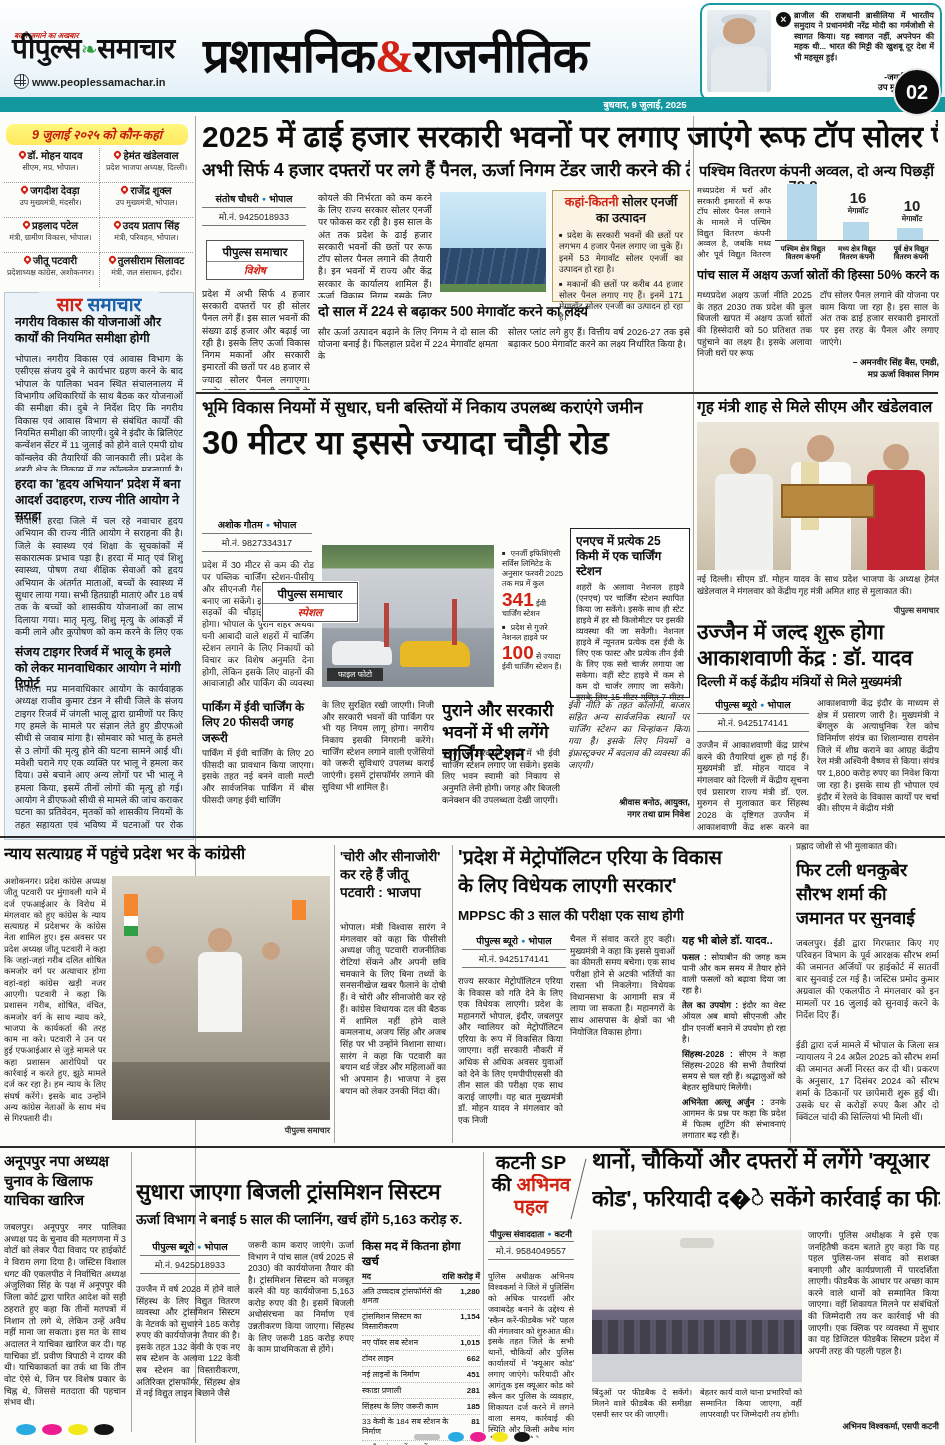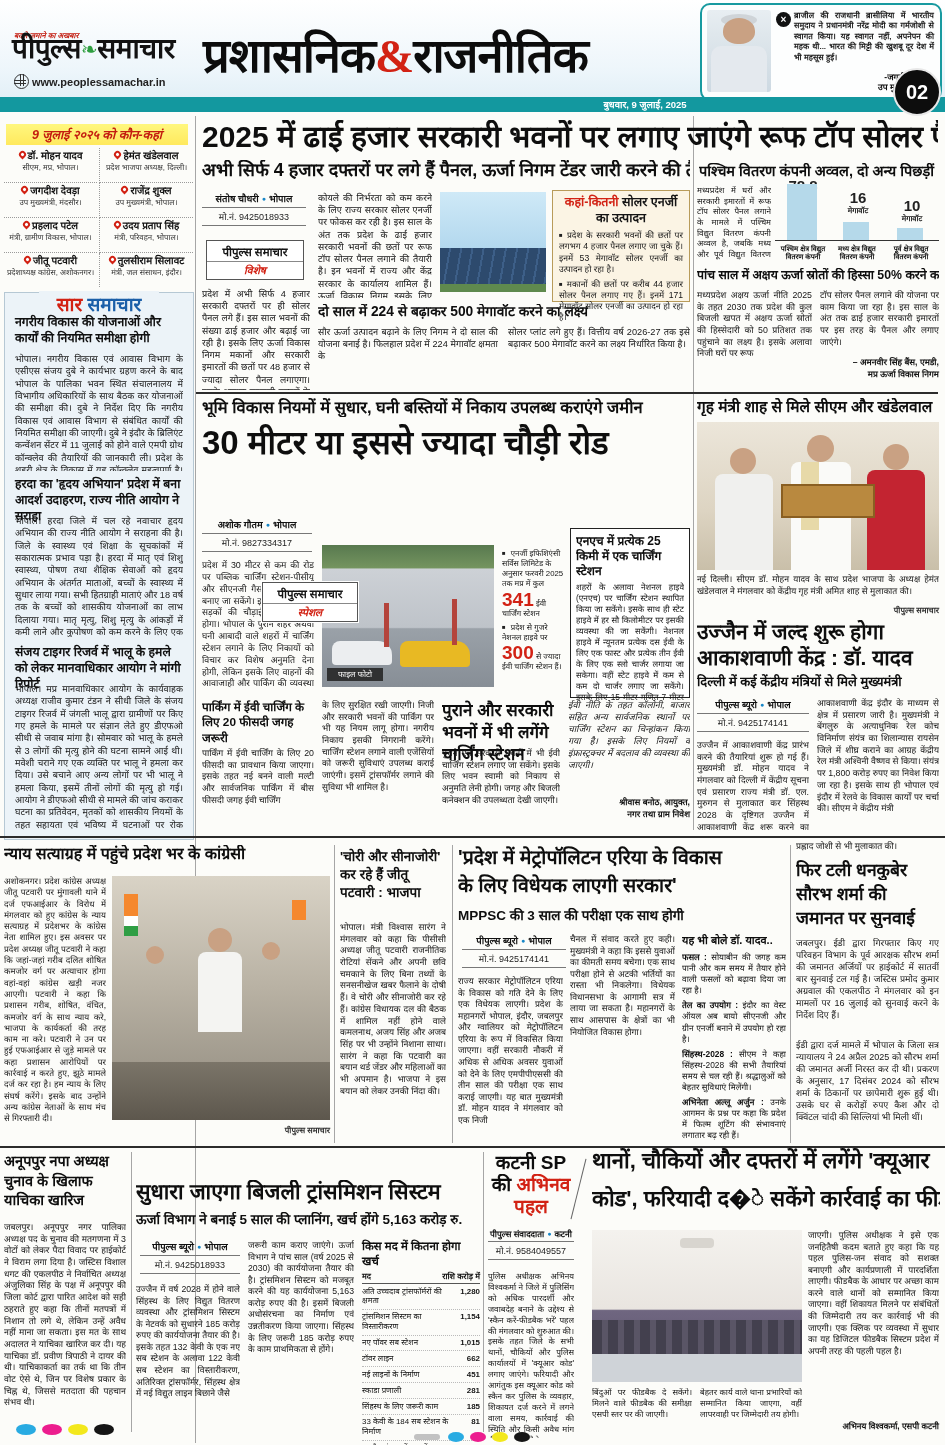--- a/index.html
+++ b/index.html
@@ -33,21 +33,21 @@
   .qb-shirt{position:absolute;left:4px;top:36px;width:56px;height:46px;border-radius:10px 10px 0 0;background:#e4e9ee}
   .xicon{position:absolute;left:74px;top:7px;width:15px;height:15px;border-radius:50%;background:#111;color:#fff;font-size:10px;line-height:15px;text-align:center;font-weight:700}
   .qb-text{position:absolute;left:92px;top:6px;width:140px;font-size:8px;line-height:1.3;font-weight:700;color:#1d1d1d;text-align:justify}
   .qb-attr{position:absolute;right:8px;bottom:6px;font-size:8.6px;font-weight:700;color:#111;text-align:right;line-height:1.25}
   #datebar{position:absolute;left:0;top:97px;width:945px;height:15px;background:#13989f}
   .date-txt{position:absolute;left:555px;top:1px;width:180px;text-align:center;color:#fff;font-size:9.5px;font-weight:700}
   #pgbadge{position:absolute;left:893px;top:68px;width:44px;height:44px;border-radius:50%;background:#0d0d0d;color:#fff;
            font-size:20px;font-weight:700;text-align:center;line-height:44px;z-index:5;border:2px solid #e8e8e8}
   
   .ww-title{position:absolute;left:6px;top:124px;width:182px;text-align:center;font-size:12.5px;font-weight:700;font-style:italic;
-            color:#c41d10;background:linear-gradient(180deg,#fff77e,#ffe95e);padding:2px 0;border-radius:0}
+            color:#c41d10;background:linear-gradient(180deg,#fff77e,#ffe95e);padding:2px 0;border-radius:8px}
   #wwgrid{position:absolute;left:4px;top:148px;width:188px;height:138px}
   .ww-cell{position:absolute;width:93px;height:34px;text-align:center;border-bottom:1px dotted #9a9a9a}
   .ww-name{font-size:10px;font-weight:700;color:#131313;white-space:nowrap;overflow:hidden}
   .ww-role{font-size:7.8px;color:#333;white-space:nowrap;overflow:hidden}
   .pin{display:inline-block;width:7px;height:7px;background:#d22214;border-radius:50% 50% 50% 0;transform:rotate(-45deg);margin-right:2px;position:relative;top:-1px}
   .pin::after{content:"";position:absolute;left:2.2px;top:2.2px;width:2.6px;height:2.6px;border-radius:50%;background:#fff}
   
   #saarbox{position:absolute;left:4px;top:292px;width:188px;height:546px;background:#ecf3f8;border:1px solid #b6c8d4}
   .saar-head{position:absolute;left:34px;top:-2px;width:120px;text-align:center;font-size:19px;font-weight:700;background:#ecf3f8}
   .saar-art-h{font-size:12.3px;font-weight:700;line-height:1.3;color:#101010}
@@ -263,21 +263,21 @@
   <div class="abs brandbox" style="left:262px;top:582px;width:94px;z-index:3;box-shadow:0 0 0 1px #fff">
     <div class="brand-l1">पीपुल्स समाचार</div>
     <div class="brand-l2">स्पेशल</div>
   </div>
 
   <div class="abs" style="left:502px;top:545px;width:62px;height:150px;overflow:hidden">
     <div class="sq-bullet" style="font-size:7.8px;text-align:left">
       <span>एनर्जी इफिशिएंसी सर्विस लिमिटेड के अनुसार फरवरी 2025 तक मप्र में कुल</span> <span class="red" style="font-size:19px;font-weight:700;line-height:1">341</span> <span>ईवी चार्जिंग स्टेशन</span>
     </div>
     <div class="sq-bullet" style="font-size:7.8px;text-align:left">
-      <span>प्रदेश से गुजरे नेशनल हाइवे पर</span> <span class="red" style="font-size:19px;font-weight:700;line-height:1">300</span> <span>से ज्यादा ईवी चार्जिंग स्टेशन हैं।</span>
+      <span>प्रदेश से गुजरे नेशनल हाइवे पर</span> <span class="red" style="font-size:19px;font-weight:700;line-height:1">100</span> <span>से ज्यादा ईवी चार्जिंग स्टेशन हैं।</span>
     </div>
   </div>
 
   <div class="abs" style="left:570px;top:528px;width:120px;height:170px;border:1.5px solid #222;padding:5px;box-sizing:border-box;background:#fff">
     <div class="hd" style="font-size:12px;line-height:1.25">एनएच में प्रत्येक 25 किमी में एक चार्जिंग स्टेशन</div>
     <div class="bt" style="font-size:8.3px;height:118px;margin-top:3px">शहरों के अलावा नेशनल हाइवे (एनएच) पर चार्जिंग स्टेशन स्थापित किया जा सकेंगे। इसके साथ ही स्टेट हाइवे में हर सौ किलोमीटर पर इसकी व्यवस्था की जा सकेंगी। नेशनल हाइवे में न्यूनतम प्रत्येक दस ईवी के लिए एक फास्ट और प्रत्येक तीन ईवी के लिए एक स्लो चार्जर लगाया जा सकेगा। वहीं स्टेट हाइवे में कम से कम दो चार्जर लगाए जा सकेंगे। इसके लिए 15 मीटर गुणित 7 मीटर की जगह जरूरी होगी। इसके साथ बिजली कनेक्शन की व्यवस्था भी करना होगी।</div>
   </div>
 
   <div class="abs hd" style="left:202px;top:700px;width:112px;font-size:11.8px;line-height:1.3">पार्किंग में ईवी चार्जिंग के लिए 20 फीसदी जगह जरूरी</div>
   <div class="abs bt" style="left:202px;top:748px;width:112px;height:82px;font-size:8.8px">पार्किंग में ईवी चार्जिंग के लिए 20 फीसदी का प्रावधान किया जाएगा। इसके तहत नई बनने वाली मल्टी और सार्वजनिक पार्किंग में बीस फीसदी जगह ईवी चार्जिंग</div>

